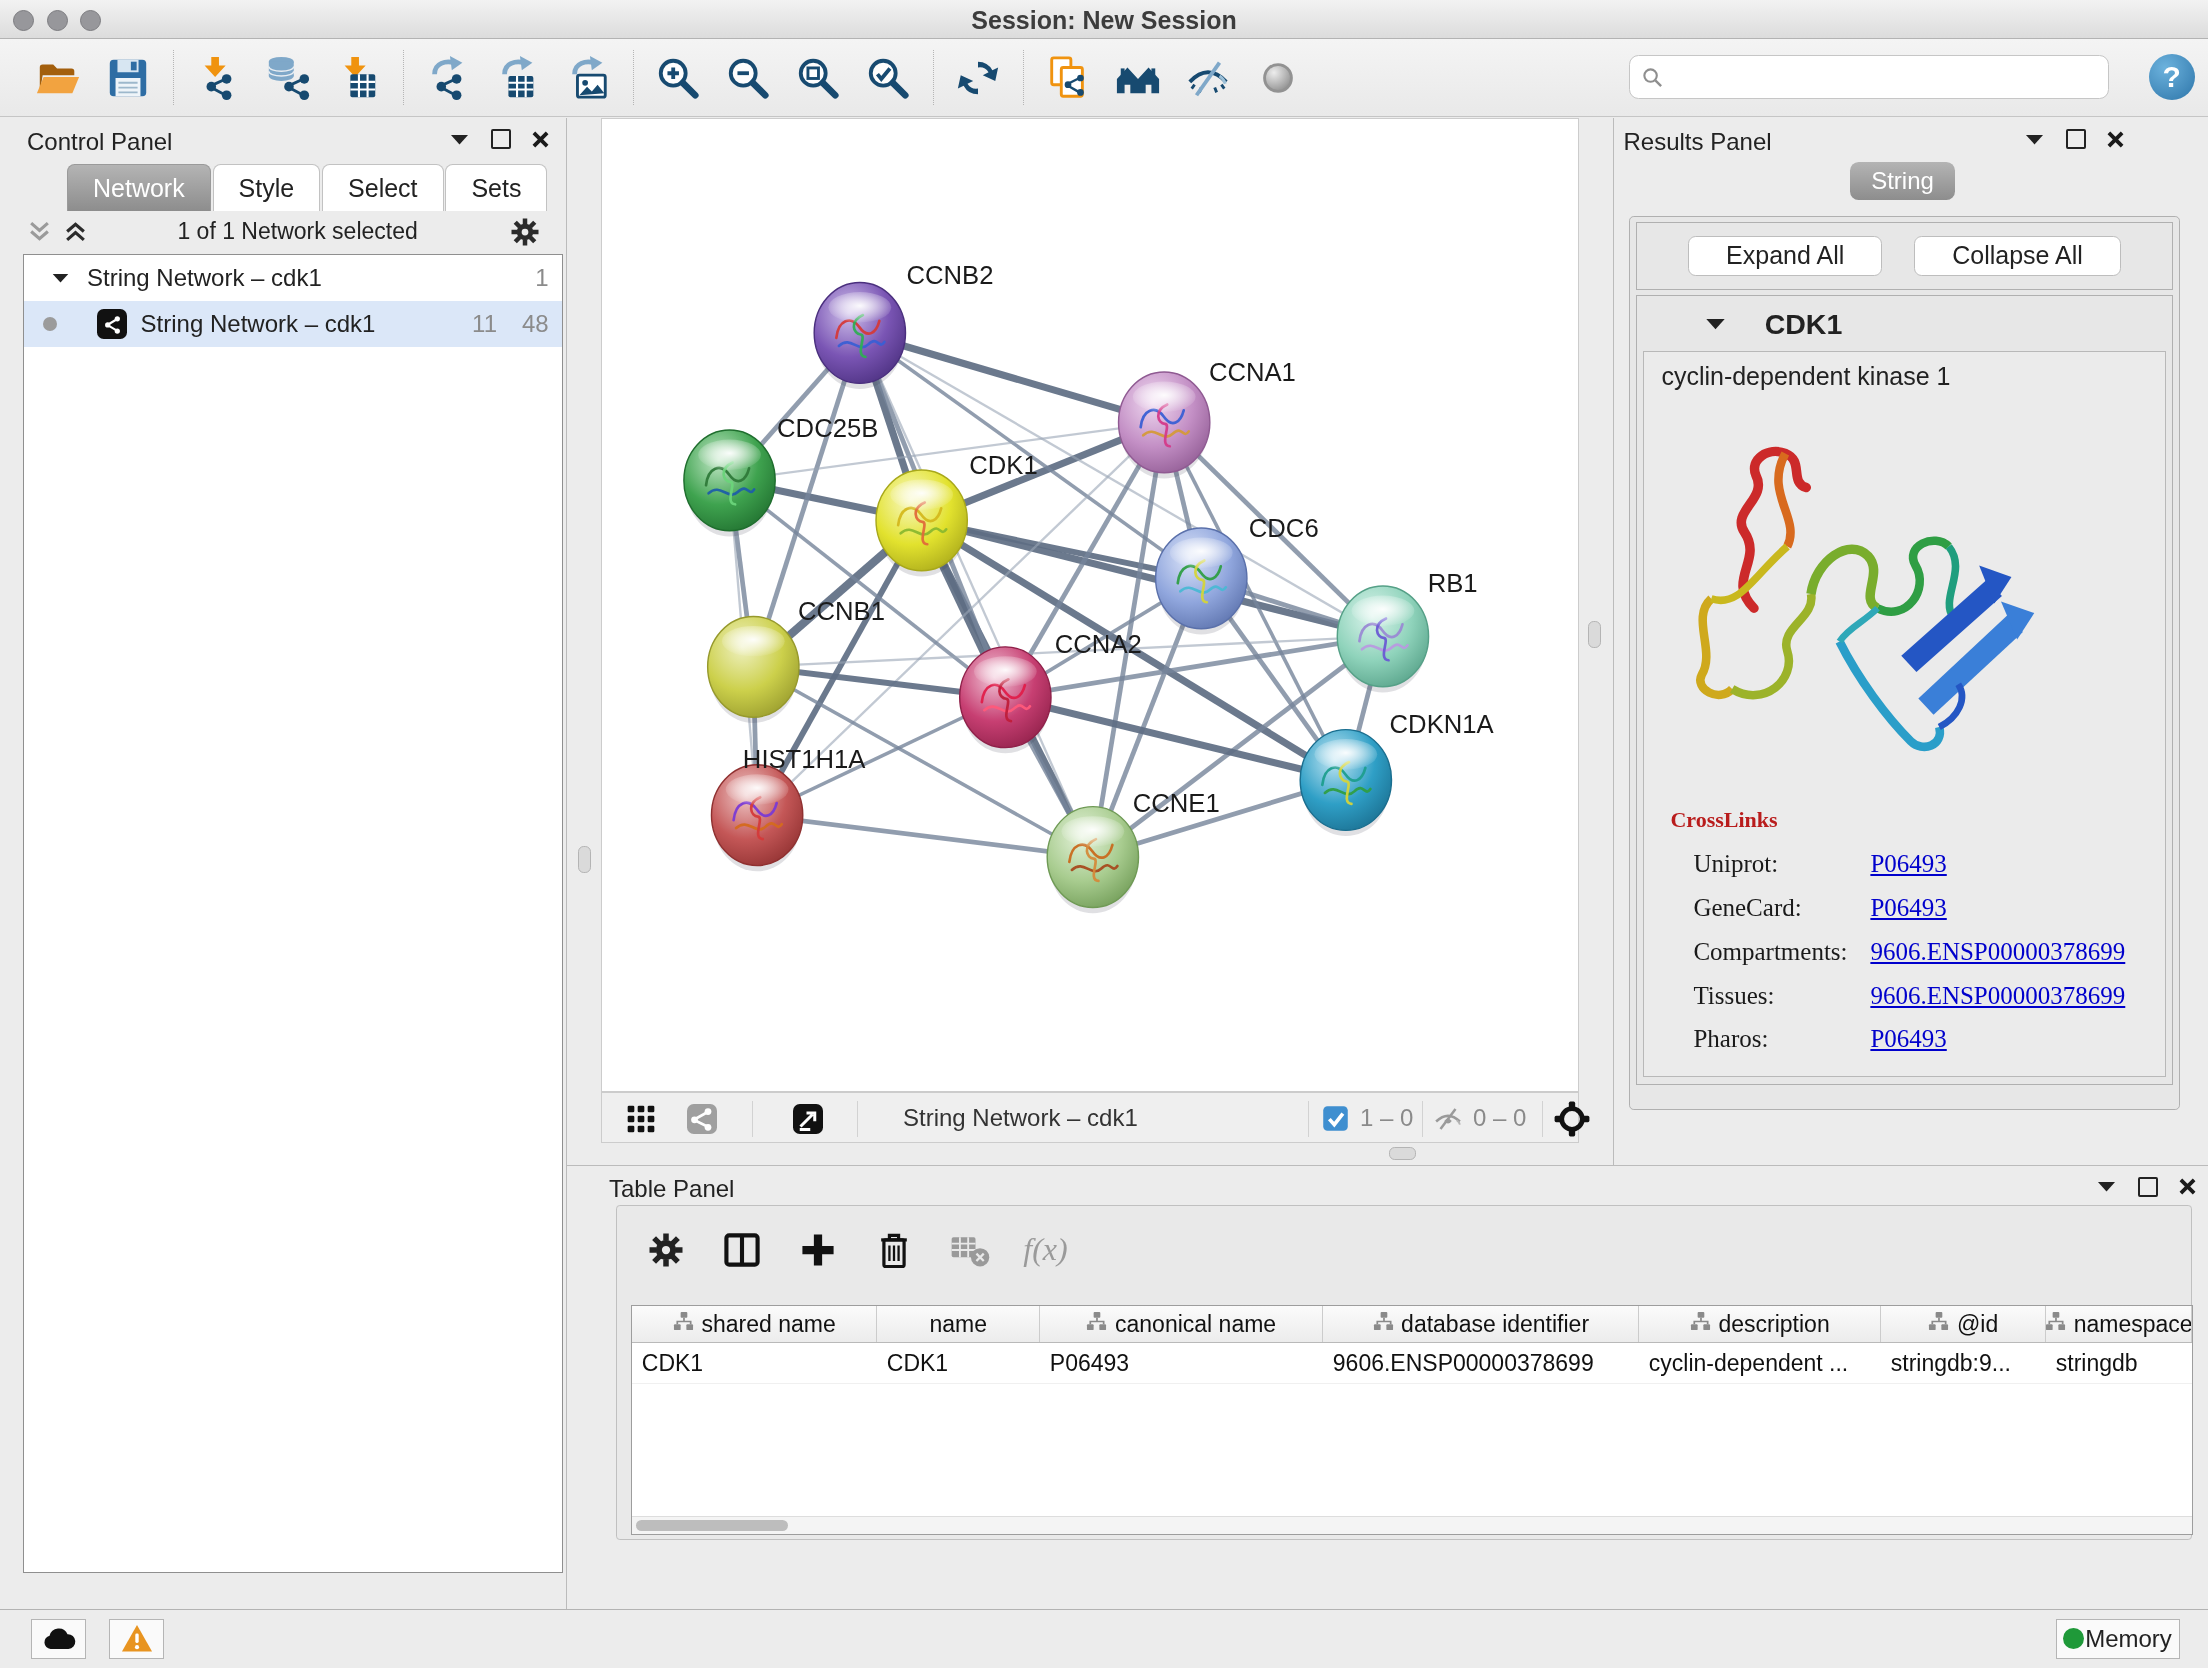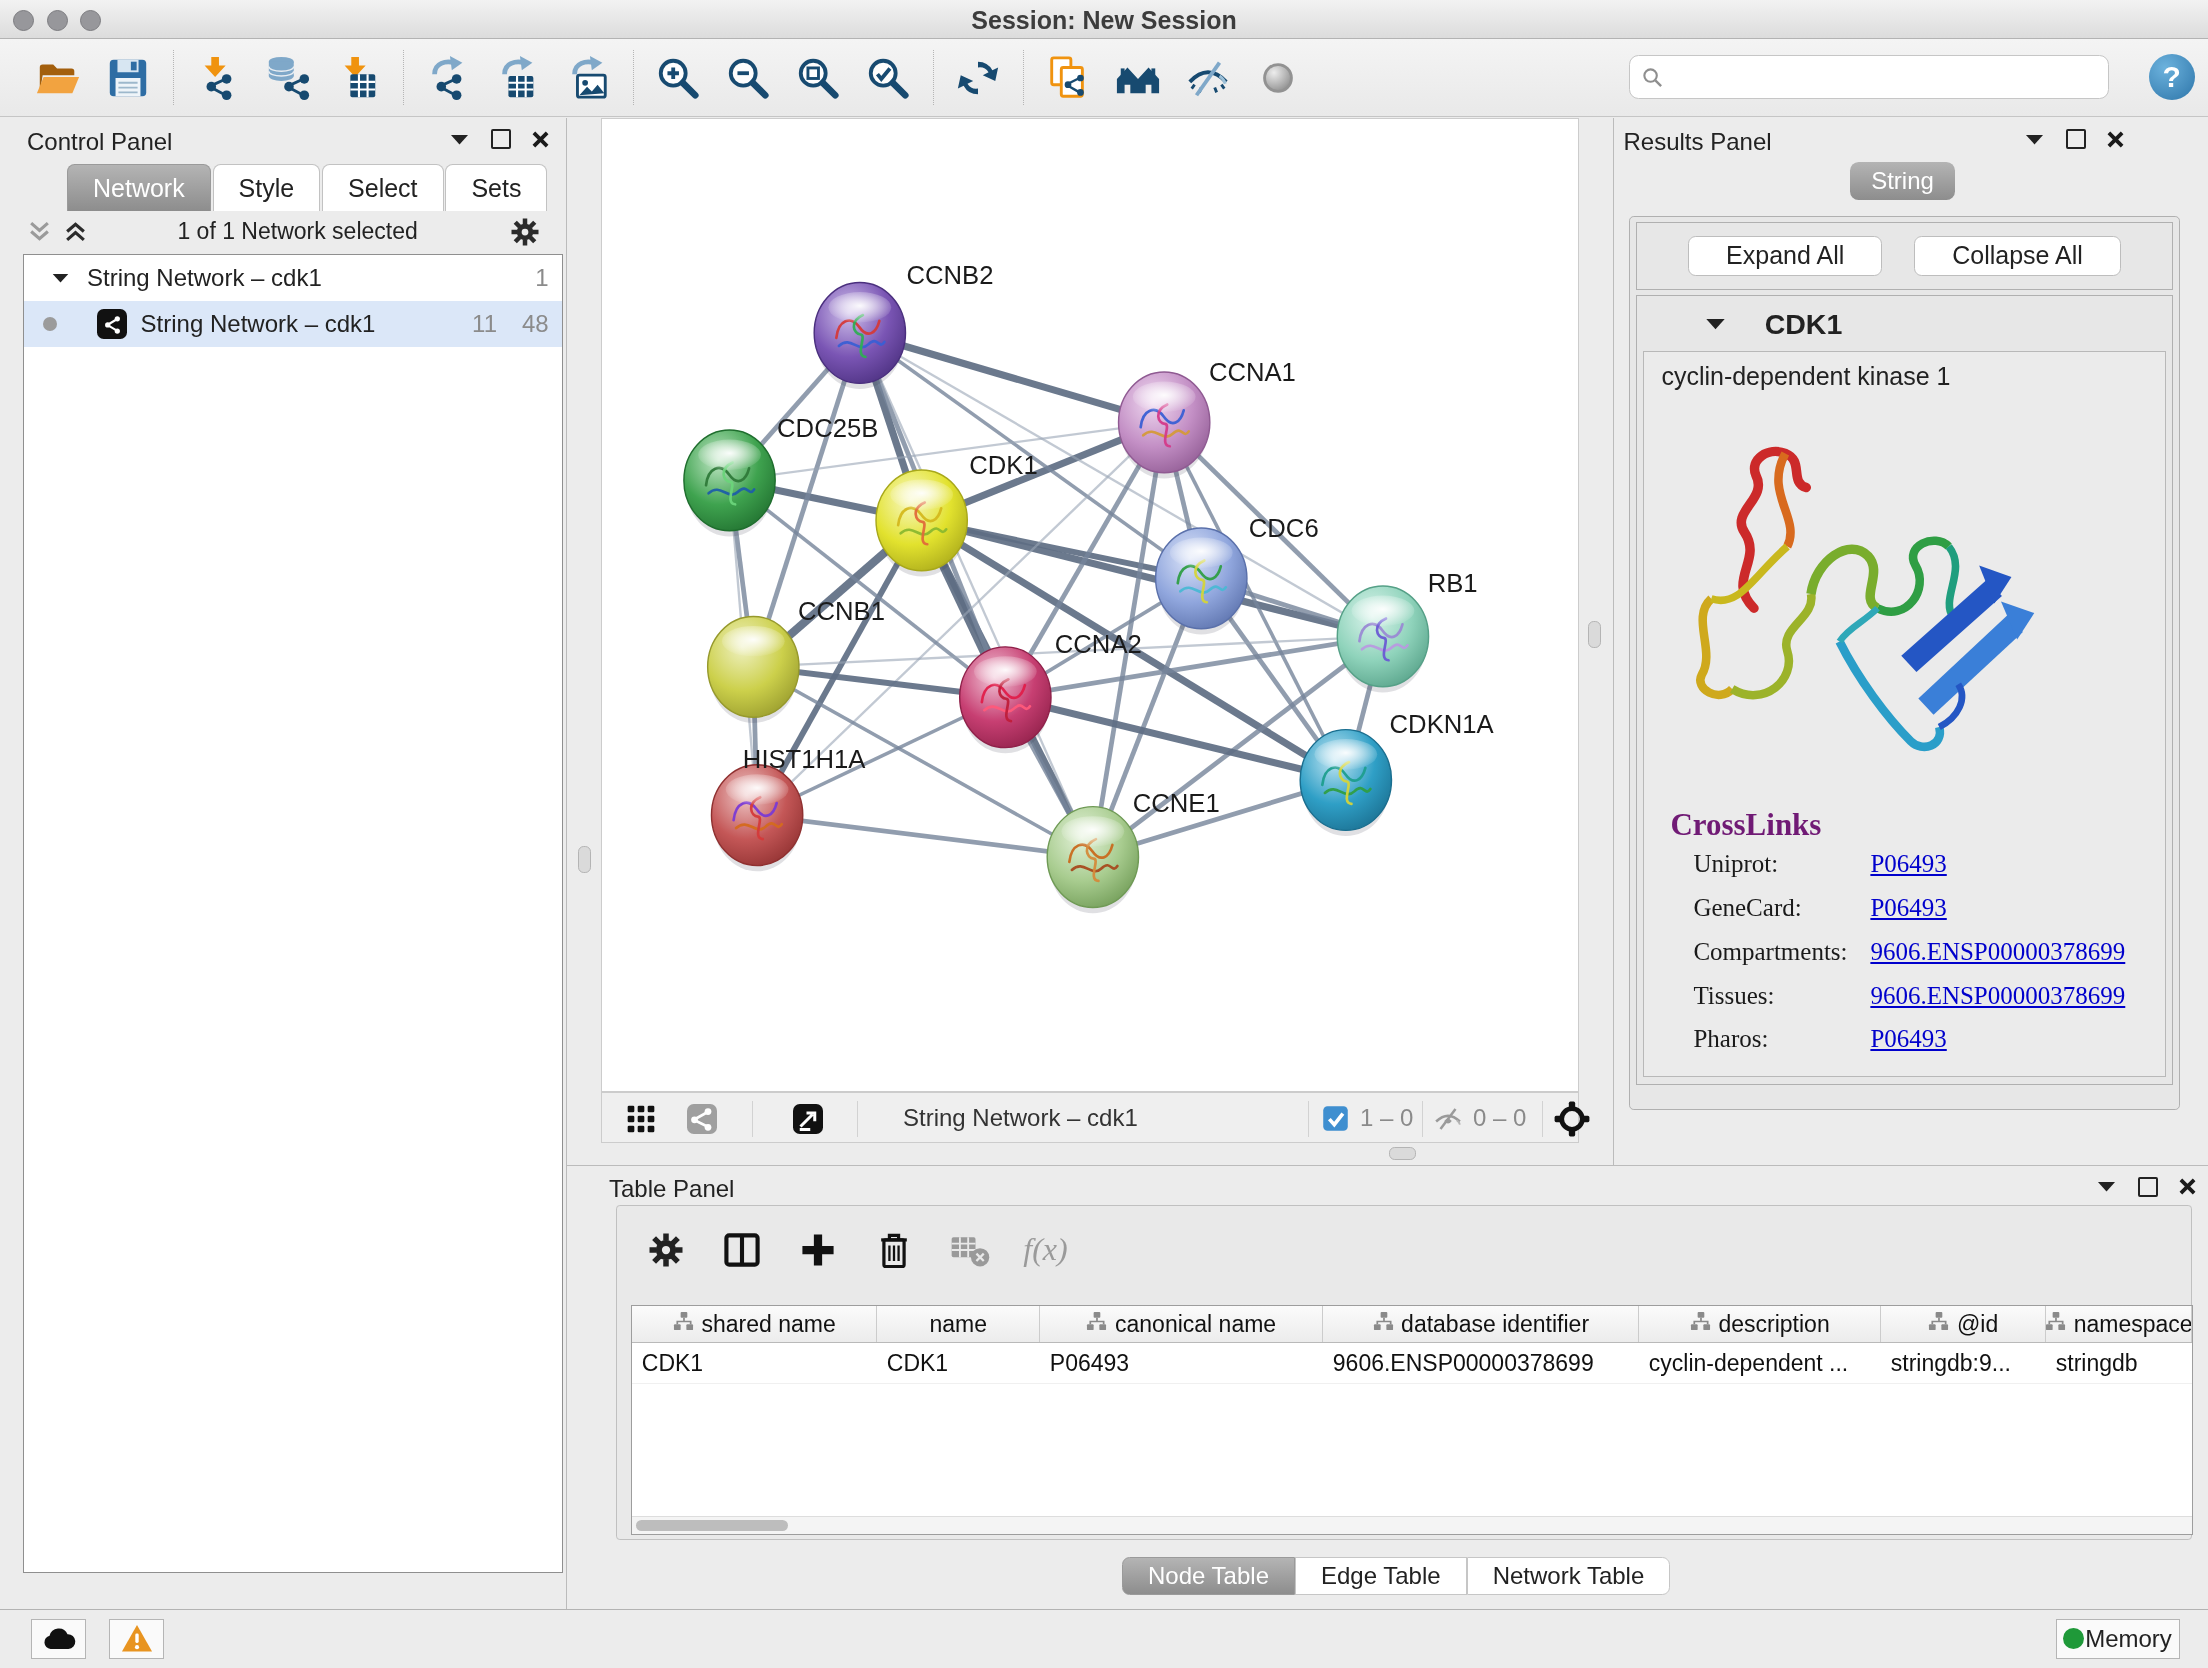--- a/index.html
+++ b/index.html
@@ -65,21 +65,21 @@
   .results-btnbar{margin:4.8px 5.7px 0 5.7px;height:68px;border:1px solid #b0b0b0;display:flex;
                   align-items:center;justify-content:center;gap:32px;background:#e7e7e7;box-sizing:border-box;}
   .rbtn{height:38px;padding:0 37px;background:#fff;border:1px solid #bdbdbd;border-radius:7.6px;
         font-size:25px;display:flex;align-items:center;justify-content:center;}
   .results-entry{margin:5.7px 5.7px 0 5.7px;height:790px;border:1px solid #b0b0b0;background:#e7e7e7;box-sizing:border-box;}
   .entry-head{position:relative;height:55px;}
   .entry-head .gene{position:absolute;left:128px;top:11.4px;font-size:28.5px;font-weight:bold;}
   .entry-inner{margin:0 6.7px;height:726px;border:1px solid #b8b8b8;background:#ebebeb;box-sizing:border-box;position:relative;}
   .desc{position:absolute;left:17px;top:9.5px;font-size:25px;}
   .xlinks-title{position:absolute;left:26px;top:455px;font-family:"Liberation Serif",serif;
-                font-weight:bold;font-size:31px;color:#701a75;}
+                font-weight:bold;font-size:22px;color:#b91c1c;}
   .cl-row{position:absolute;left:49px;right:19px;height:44px;font-family:"Liberation Serif",serif;font-size:25px;}
   .cl-label{color:#1a1a1a;}
   .cl-value{position:absolute;left:177px;text-decoration:underline;}
   
   .table-panel{position:absolute;left:567px;top:1165px;width:1642px;height:444px;background:#ececec;
                border-top:1px solid #bbb;box-sizing:border-box;}
   .tp-box{position:absolute;left:49px;top:39px;width:1576px;height:335px;background:#e9e9e9;
           border:1px solid #c0c0c0;border-radius:3.8px;box-sizing:border-box;}
   .tp-icons{position:absolute;top:9.5px;left:0;height:68px;display:flex;align-items:center;}
   .tpi{width:55px;height:55px;margin-left:21px;display:flex;align-items:center;justify-content:center;}
@@ -790,25 +790,20 @@
               <div class="td" style="width: 242px;">cyclin-dependent ...</div>
               <div class="td" style="width: 165px;">stringdb:9...</div>
               <div class="td" style="width: 146px;">stringdb</div>
             </div>
           </div>
         <div class="hscroll">
             <div class="hthumb"></div>
           </div>
       </div>
     </div>
-    <div class="btabs">
-      <div class="btab sel">Node Table</div>
-      <div class="btab">Edge Table</div>
-      <div class="btab">Network Table</div>
-    </div>
   </div>
 
   <div class="statusbar">
     <div class="sbox" style="left:31px;">
       <svg width="34" height="25" viewBox="0 0 36 26">
           <path d="M9 24 a7 7 0 0 1-1-13.8 A10 10 0 0 1 27 8.5 A6.5 6.5 0 0 1 28 24z" fill="#111"></path>
         </svg>
     </div>
     <div class="sbox" style="left:109px;">
       <svg width="32" height="28.5" viewBox="0 0 34 30">

